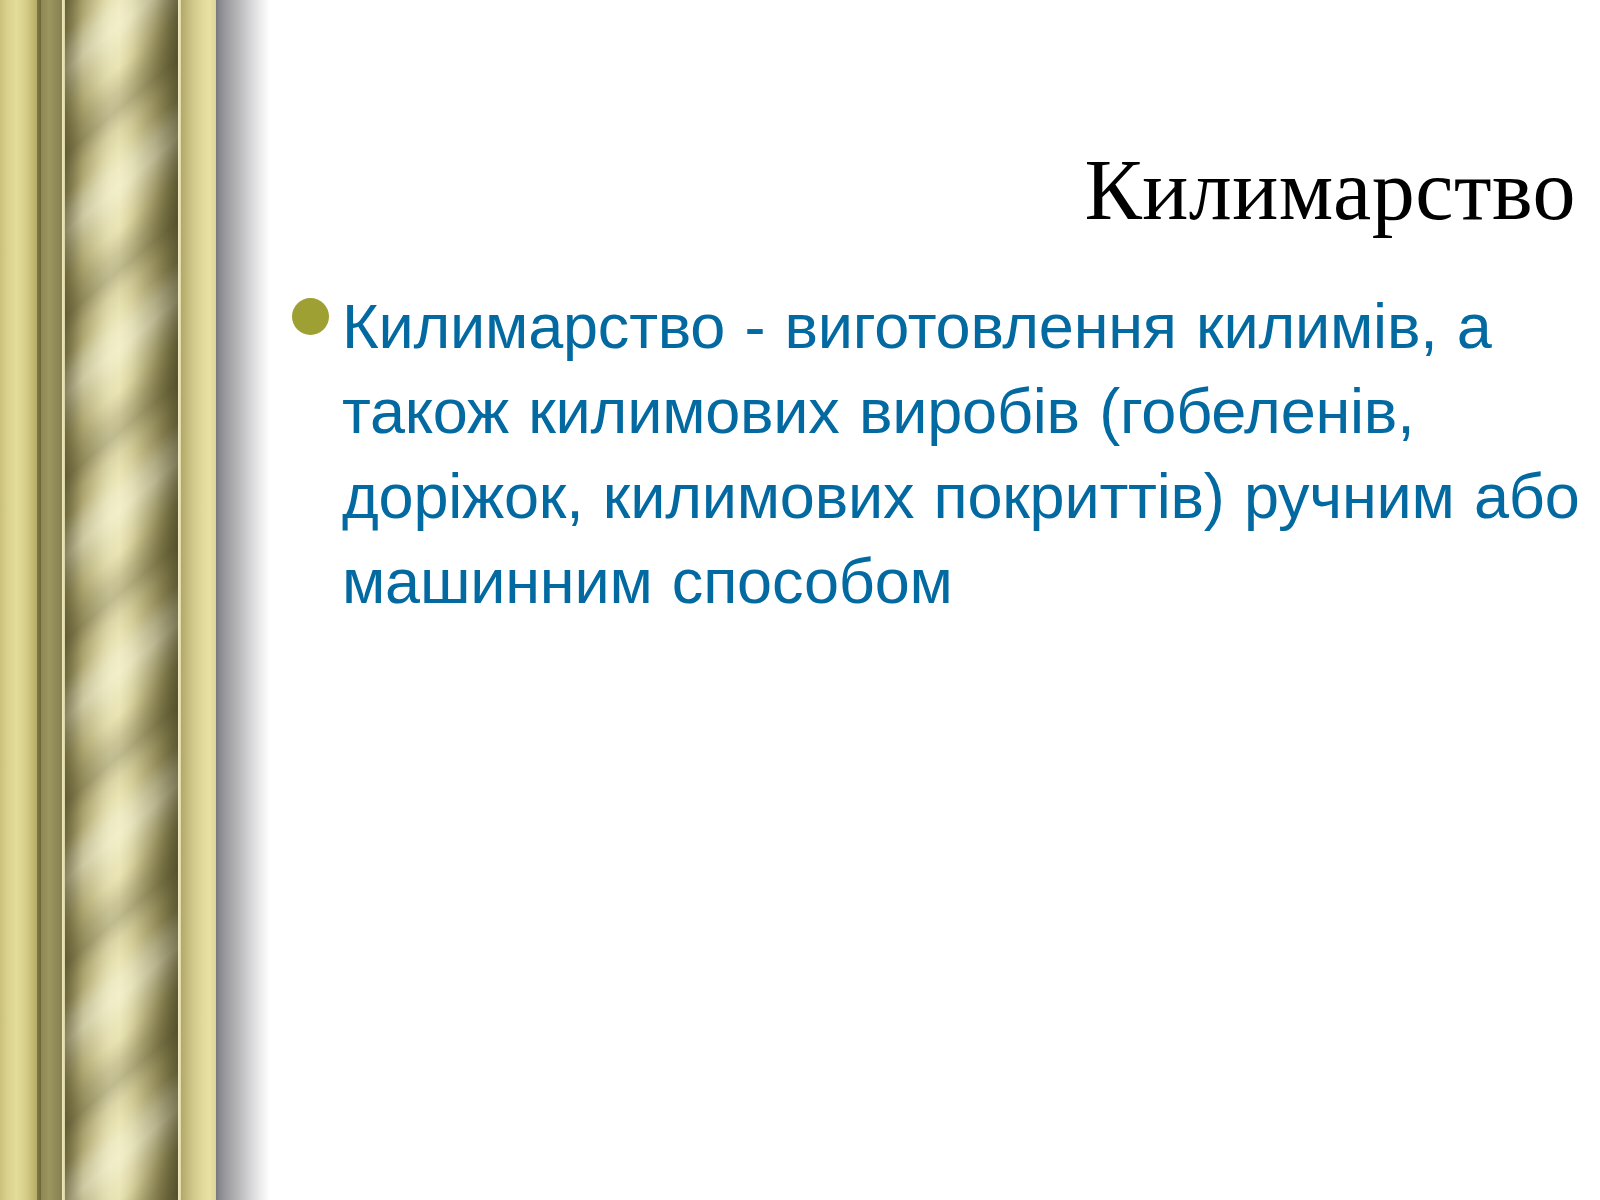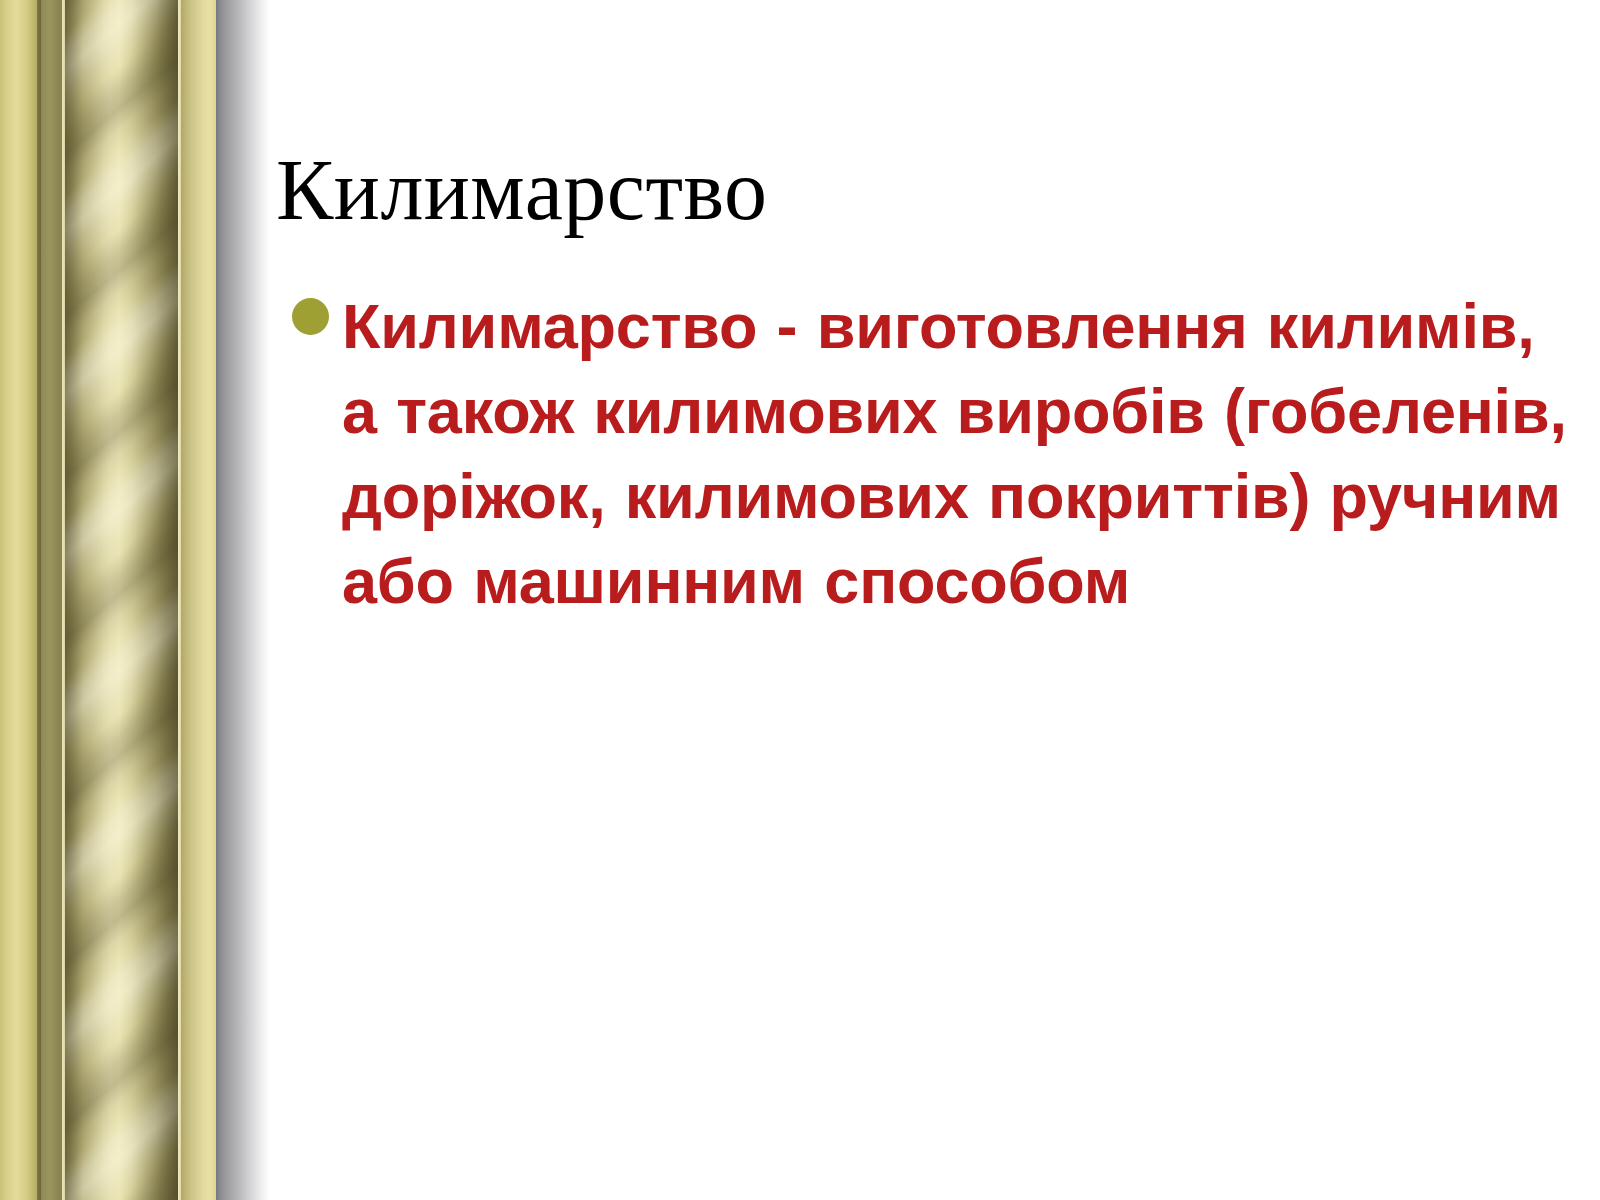--- a/index.html
+++ b/index.html
@@ -152,24 +152,24 @@
     position: absolute;
     left: 270px;
     top: 0;
     width: 1330px;
     height: 1200px;
     z-index: 2;
   }
 
   .slide-title {
     position: absolute;
-    left: 6px;
+    left: 16px;
     top: 84px;
     width: 1290px;
-    text-align: left;
+    text-align: right;
     font-family: "Liberation Serif", "DejaVu Serif", serif;
     font-weight: 400;
     font-size: 86px;
     line-height: 96px;
     color: #000000;
     letter-spacing: 0.5px;
     white-space: nowrap;
   }
 
   .body-block {
@@ -191,24 +191,24 @@
     top: 14px;
     width: 37px;
     height: 37px;
     border-radius: 50%;
     background: #9fa033;
   }
 
   .bullet-text {
     display: block;
     font-family: "Liberation Sans", sans-serif;
-    font-weight: bold;
+    font-weight: normal;
     font-size: 63px;
     line-height: 85px;
-    color: #b91c1c;
+    color: #0369a1;
     letter-spacing: -0.2px;
     word-spacing: 2px;
   }
 </style>
 </head>
 <body>
 
 <div class="slide">
 
   <div class="left-border">

